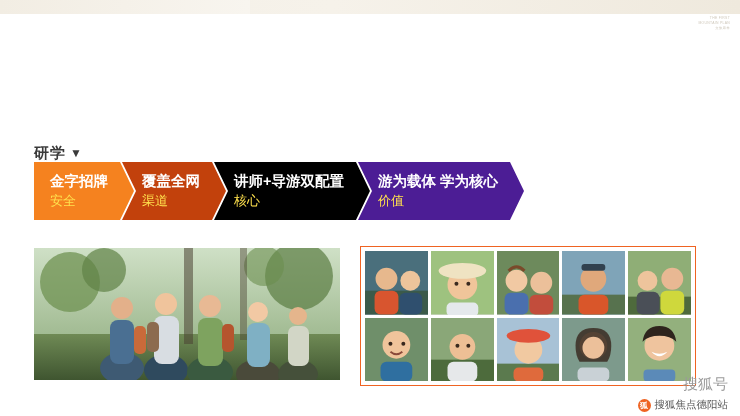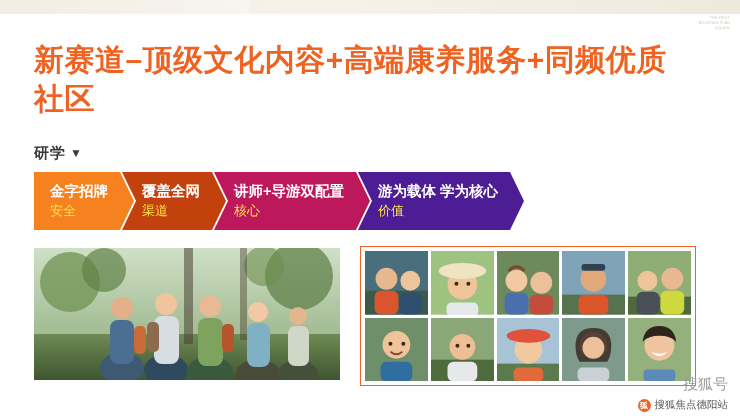--- a/index.html
+++ b/index.html
@@ -72,21 +72,21 @@
     position: relative;
     top: -1px;
   }
   
   .ribbon {
     position: absolute;
     left: 34px;
     top: 172px;
     height: 48px;
     display: flex;
-    align-items: flex-start;
+    align-items: flex-end;
   }
   .chev {
     position: relative;
     height: 58px;
     box-sizing: border-box;
     display: flex;
     flex-direction: column;
     justify-content: center;
     color: #ffffff;
     padding-left: 20px;
@@ -189,36 +189,35 @@
   <div class="top-band">
     <div class="top-band-accent"></div>
   </div>
 
   <div class="corner-mark">
     <div>THE FIRST</div>
     <div>MOUNTAIN PLAN</div>
     <div>文旅康养</div>
   </div>
 
-  <div class="title">新赛道–顶级文化内容+高端康养服务+同频优质社区</div>
 
   <div class="sublabel">
     <span>研学</span><span class="tri">▼</span>
   </div>
 
   <div class="ribbon">
     <div class="chev first" style="background:#f5821f">
       <div class="l1">金字招牌</div>
       <div class="l2">安全</div>
     </div>
     <div class="chev" style="background:#c2410c">
       <div class="l1">覆盖全网</div>
       <div class="l2">渠道</div>
     </div>
-    <div class="chev" style="background:#be185d">
+    <div class="chev" style="background:#000000">
       <div class="l1">讲师+导游双配置</div>
       <div class="l2">核心</div>
     </div>
     <div class="chev" style="background:#4c1d95">
       <div class="l1">游为载体 学为核心</div>
       <div class="l2">价值</div>
     </div>
   </div>
 
   <div class="photo-left">

